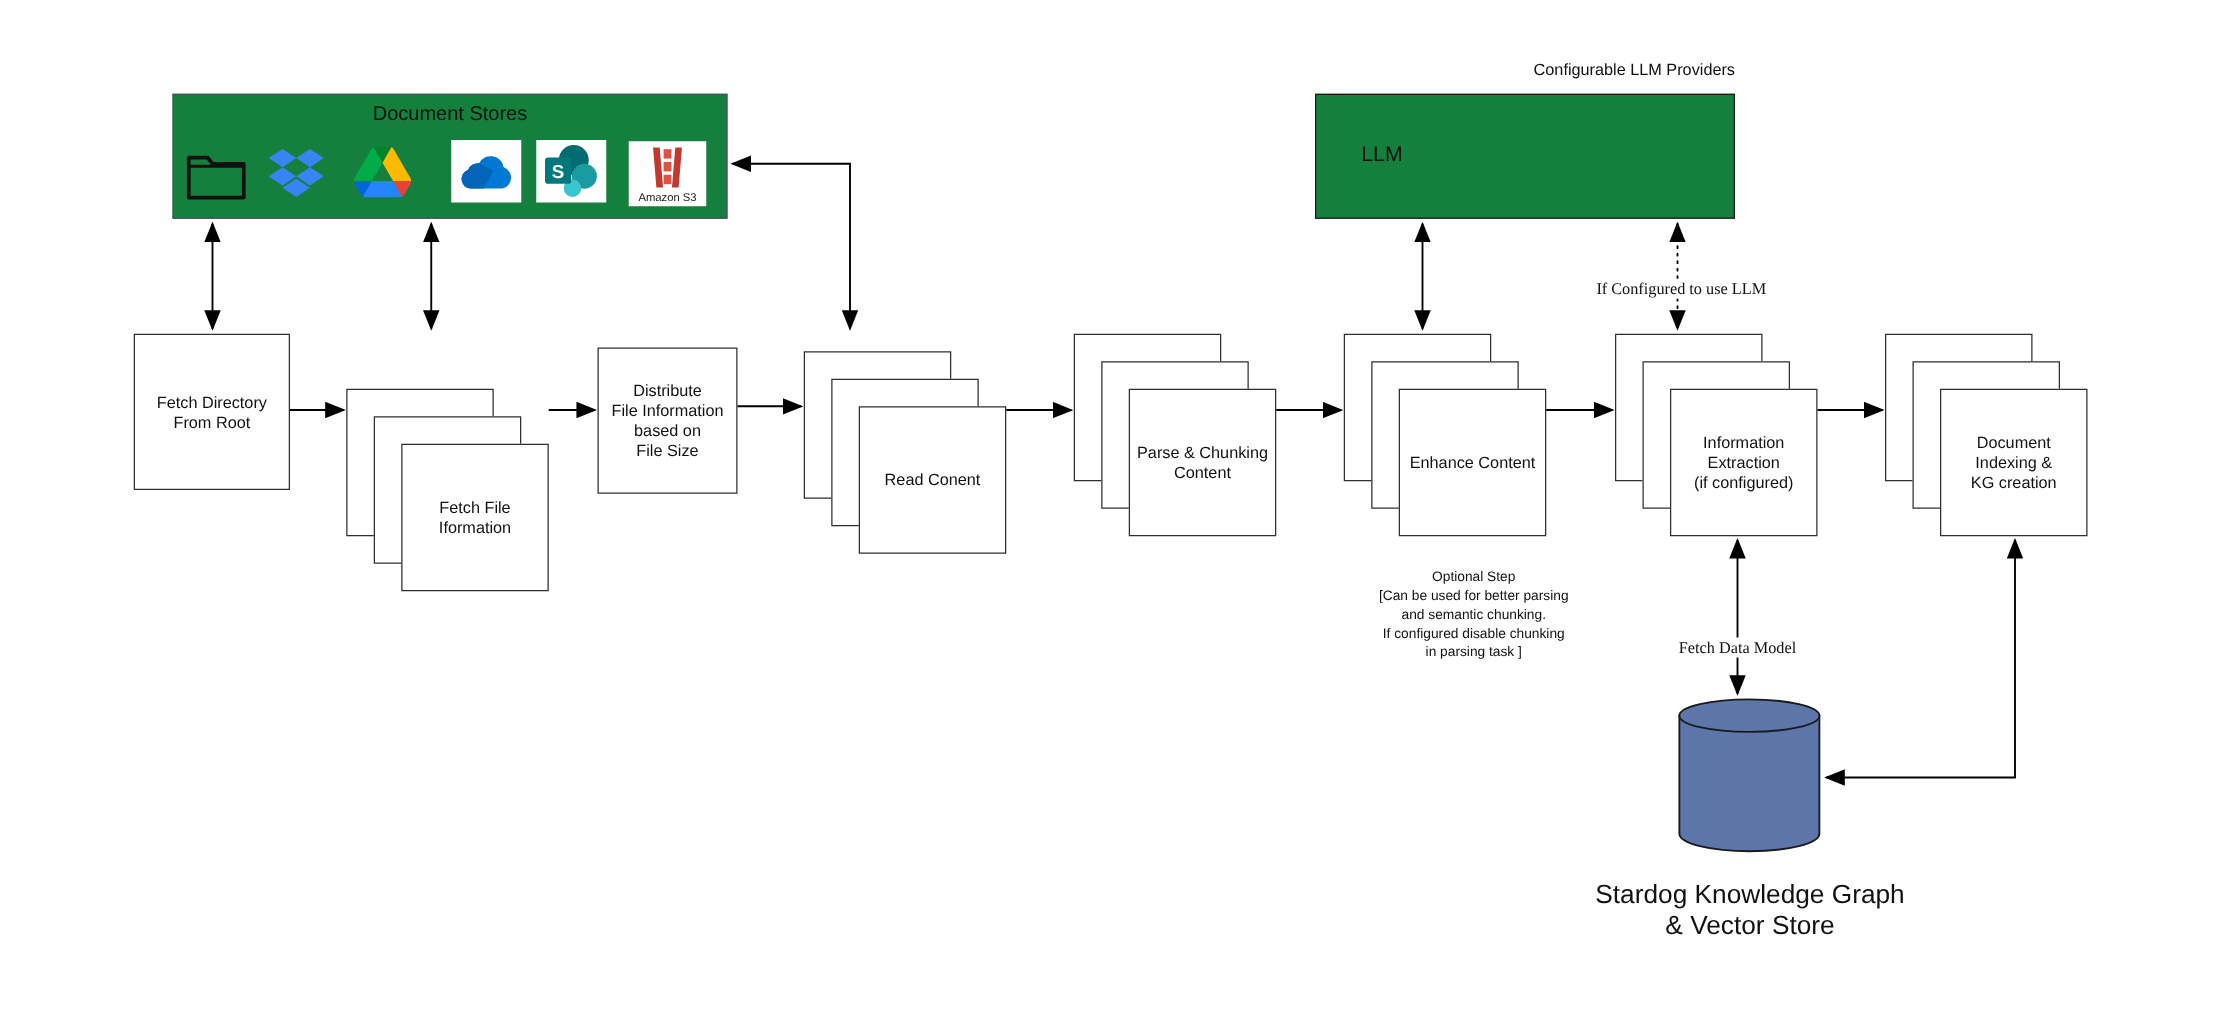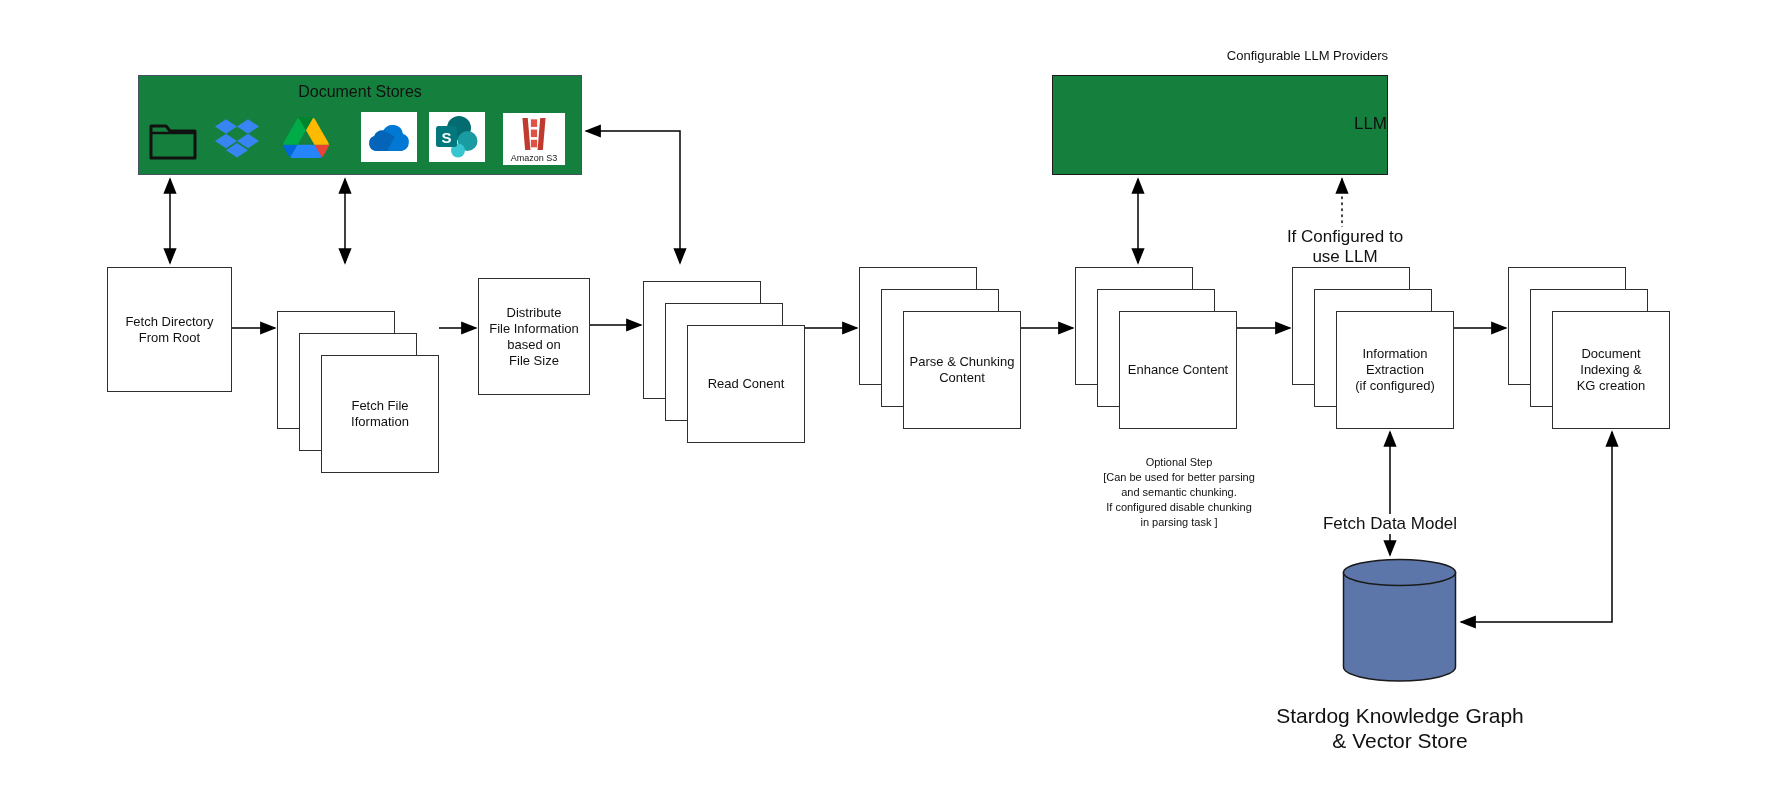--- a/index.html
+++ b/index.html
@@ -1,32 +1,32 @@
 <!DOCTYPE html>
 <html><head>
 <meta charset="utf-8">
 <style>
   html,body{margin:0;padding:0;background:#fff;}
   .canvas{position:relative;width:1784px;height:808px;background:#ffffff;
           font-family:"Liberation Sans", sans-serif;color:#111;overflow:hidden;}
   .panel{position:absolute;background:#15803d;border:1.5px solid #44535f;box-sizing:border-box;}
   .panel-title{text-align:center;font-size:16px;margin-top:7px;}
-  .llm-label{position:absolute;width:100%;text-align:right;top:38px;font-size:17px;}
+  .llm-label{position:absolute;width:100%;text-align:left;top:38px;font-size:17px;padding-left:36px;}
   .caption{position:absolute;font-size:13px;text-align:right;}
   .node{position:absolute;background:#fff;border:1.5px solid #2f2f2f;box-sizing:border-box;
         display:flex;align-items:center;justify-content:center;text-align:center;
         font-size:13px;line-height:16px;white-space:pre-line;}
   .stack{position:absolute;width:162px;height:162px;}
   .card{position:absolute;width:118px;height:118px;background:#fff;border:1.5px solid #2f2f2f;
         box-sizing:border-box;}
   .card.back{left:0;top:0;} .card.mid{left:22px;top:22px;}
   .card.front{left:44px;top:44px;display:flex;align-items:center;justify-content:center;
         text-align:center;font-size:13px;line-height:16px;white-space:pre-line;}
   .connectors{position:absolute;left:0;top:0;z-index:2;pointer-events:none;}
-  .overlabel{position:absolute;z-index:3;font-size:17px;text-align:center;white-space:pre-line;}
+  .overlabel{position:absolute;z-index:3;font-size:13px;text-align:center;white-space:pre-line;font-family:Liberation Serif, serif;}
   .wbg{background:#fff;padding:0 3px;display:inline-block;}
   .note{position:absolute;z-index:3;font-size:11px;line-height:15px;text-align:center;white-space:pre-line;}
   .big-label{position:absolute;font-size:21px;line-height:25px;text-align:center;white-space:pre-line;}
   .icon{position:absolute;}
   .icon-card{position:absolute;background:#fff;display:flex;flex-direction:column;
              align-items:center;justify-content:center;}
   .s3-caption{font-size:9px;color:#222;margin-top:1px;}
   .cylinder{position:absolute;z-index:1;}
 </style>
 </head>

